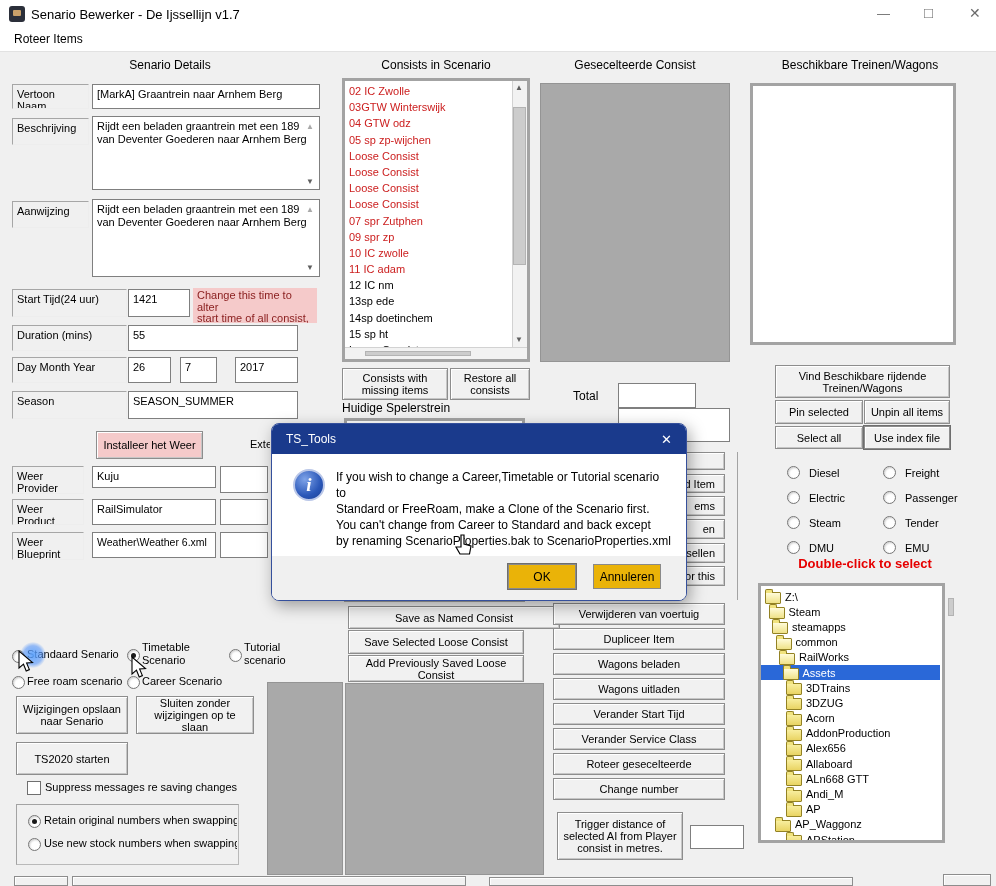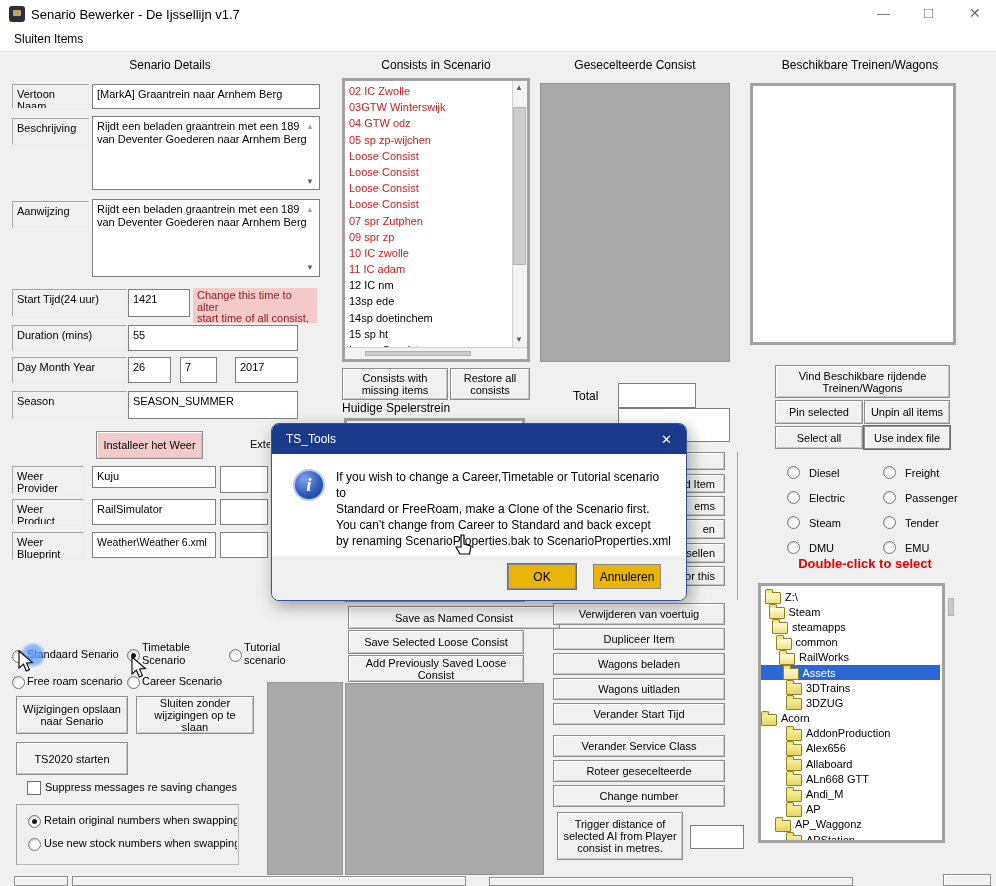--- a/index.html
+++ b/index.html
@@ -56,21 +56,21 @@
     <div class="abs" style="left:9px;top:6px;width:16px;height:16px;background:#2b2f3a;border-radius:3px;">
       <div class="abs" style="left:4px;top:4px;width:8px;height:6px;background:#c9a06a;border-radius:1px;"></div>
     </div>
     <div class="txt" style="left:31px;top:8px;font-size:13px;color:#000000;">Senario Bewerker - De Ijssellijn v1.7</div>
     <div class="wbtn" style="left:877px;top:7px;">—</div>
     <div class="wbtn" style="left:924px;top:6px;font-size:15px;">□</div>
     <div class="wbtn" style="left:969px;top:6px;font-size:14px;">✕</div>
   </div>
 
   <div class="menubar">
-    <div class="txt" style="left:14px;top:5px;font-size:12px;">Sluiten Items</div>
+    <div class="txt" style="left:14px;top:5px;font-size:12px;">Roteer Items</div>
   </div>
 
   <div class="hd" style="left:40px;top:58px;width:260px;">Senario Details</div>
 
   <div class="lbl" style="left:12px;top:84px;width:77px;height:25px;">Vertoon Naam</div>
   <div class="tb" style="left:92px;top:84px;width:228px;height:25px;">[MarkA] Graantrein naar Arnhem Berg</div>
 
   <div class="lbl" style="left:12px;top:118px;width:77px;height:27px;">Beschrijving</div>
   <div class="tb ta" style="left:92px;top:116px;width:228px;height:74px;white-space:pre-line;">Rijdt een beladen graantrein met een 189
 van Deventer Goederen naar Arnhem Berg</div>
@@ -209,21 +209,21 @@
       </div>
       <div class="vbtn" style="position:relative;height:22px;margin-bottom:3px;background:#f1f1f1;border:1px solid #8d8d8d;box-shadow:inset 1px 1px 0 #fff, inset -1px -1px 0 #c6c6c6;display:flex;align-items:center;justify-content:center;box-sizing:border-box;">
         <span>Dupliceer Item</span>
       </div>
       <div class="vbtn" style="position:relative;height:22px;margin-bottom:3px;background:#f1f1f1;border:1px solid #8d8d8d;box-shadow:inset 1px 1px 0 #fff, inset -1px -1px 0 #c6c6c6;display:flex;align-items:center;justify-content:center;box-sizing:border-box;">
         <span>Wagons beladen</span>
       </div>
       <div class="vbtn" style="position:relative;height:22px;margin-bottom:3px;background:#f1f1f1;border:1px solid #8d8d8d;box-shadow:inset 1px 1px 0 #fff, inset -1px -1px 0 #c6c6c6;display:flex;align-items:center;justify-content:center;box-sizing:border-box;">
         <span>Wagons uitladen</span>
       </div>
-      <div class="vbtn" style="position:relative;height:22px;margin-bottom:10px;background:#f1f1f1;border:1px solid #8d8d8d;box-shadow:inset 1px 1px 0 #fff, inset -1px -1px 0 #c6c6c6;display:flex;align-items:center;justify-content:center;box-sizing:border-box;">
+      <div class="vbtn" style="position:relative;height:22px;margin-bottom:3px;background:#f1f1f1;border:1px solid #8d8d8d;box-shadow:inset 1px 1px 0 #fff, inset -1px -1px 0 #c6c6c6;display:flex;align-items:center;justify-content:center;box-sizing:border-box;">
         <span>Verander Start Tijd</span>
       </div>
       <div class="vbtn" style="position:relative;height:22px;margin-bottom:3px;background:#f1f1f1;border:1px solid #8d8d8d;box-shadow:inset 1px 1px 0 #fff, inset -1px -1px 0 #c6c6c6;display:flex;align-items:center;justify-content:center;box-sizing:border-box;">
         <span>Verander Service Class</span>
       </div>
       <div class="vbtn" style="position:relative;height:22px;margin-bottom:3px;background:#f1f1f1;border:1px solid #8d8d8d;box-shadow:inset 1px 1px 0 #fff, inset -1px -1px 0 #c6c6c6;display:flex;align-items:center;justify-content:center;box-sizing:border-box;">
         <span>Roteer gesecelteerde</span>
       </div>
       <div class="vbtn" style="position:relative;height:22px;margin-bottom:3px;background:#f1f1f1;border:1px solid #8d8d8d;box-shadow:inset 1px 1px 0 #fff, inset -1px -1px 0 #c6c6c6;display:flex;align-items:center;justify-content:center;box-sizing:border-box;">
         <span>Change number</span>
@@ -311,21 +311,21 @@
           <span>Assets</span>
         </div>
         <div class="trow" style="padding-left: 25px;">
           <span class="fldr"></span>
           <span>3DTrains</span>
         </div>
         <div class="trow" style="padding-left: 25px;">
           <span class="fldr"></span>
           <span>3DZUG</span>
         </div>
-        <div class="trow" style="">
+        <div class="trow" style="padding-left: 25px;">
           <span class="fldr"></span>
           <span>Acorn</span>
         </div>
         <div class="trow" style="padding-left: 25px;">
           <span class="fldr"></span>
           <span>AddonProduction</span>
         </div>
         <div class="trow" style="padding-left: 25px;">
           <span class="fldr"></span>
           <span>Alex656</span>

